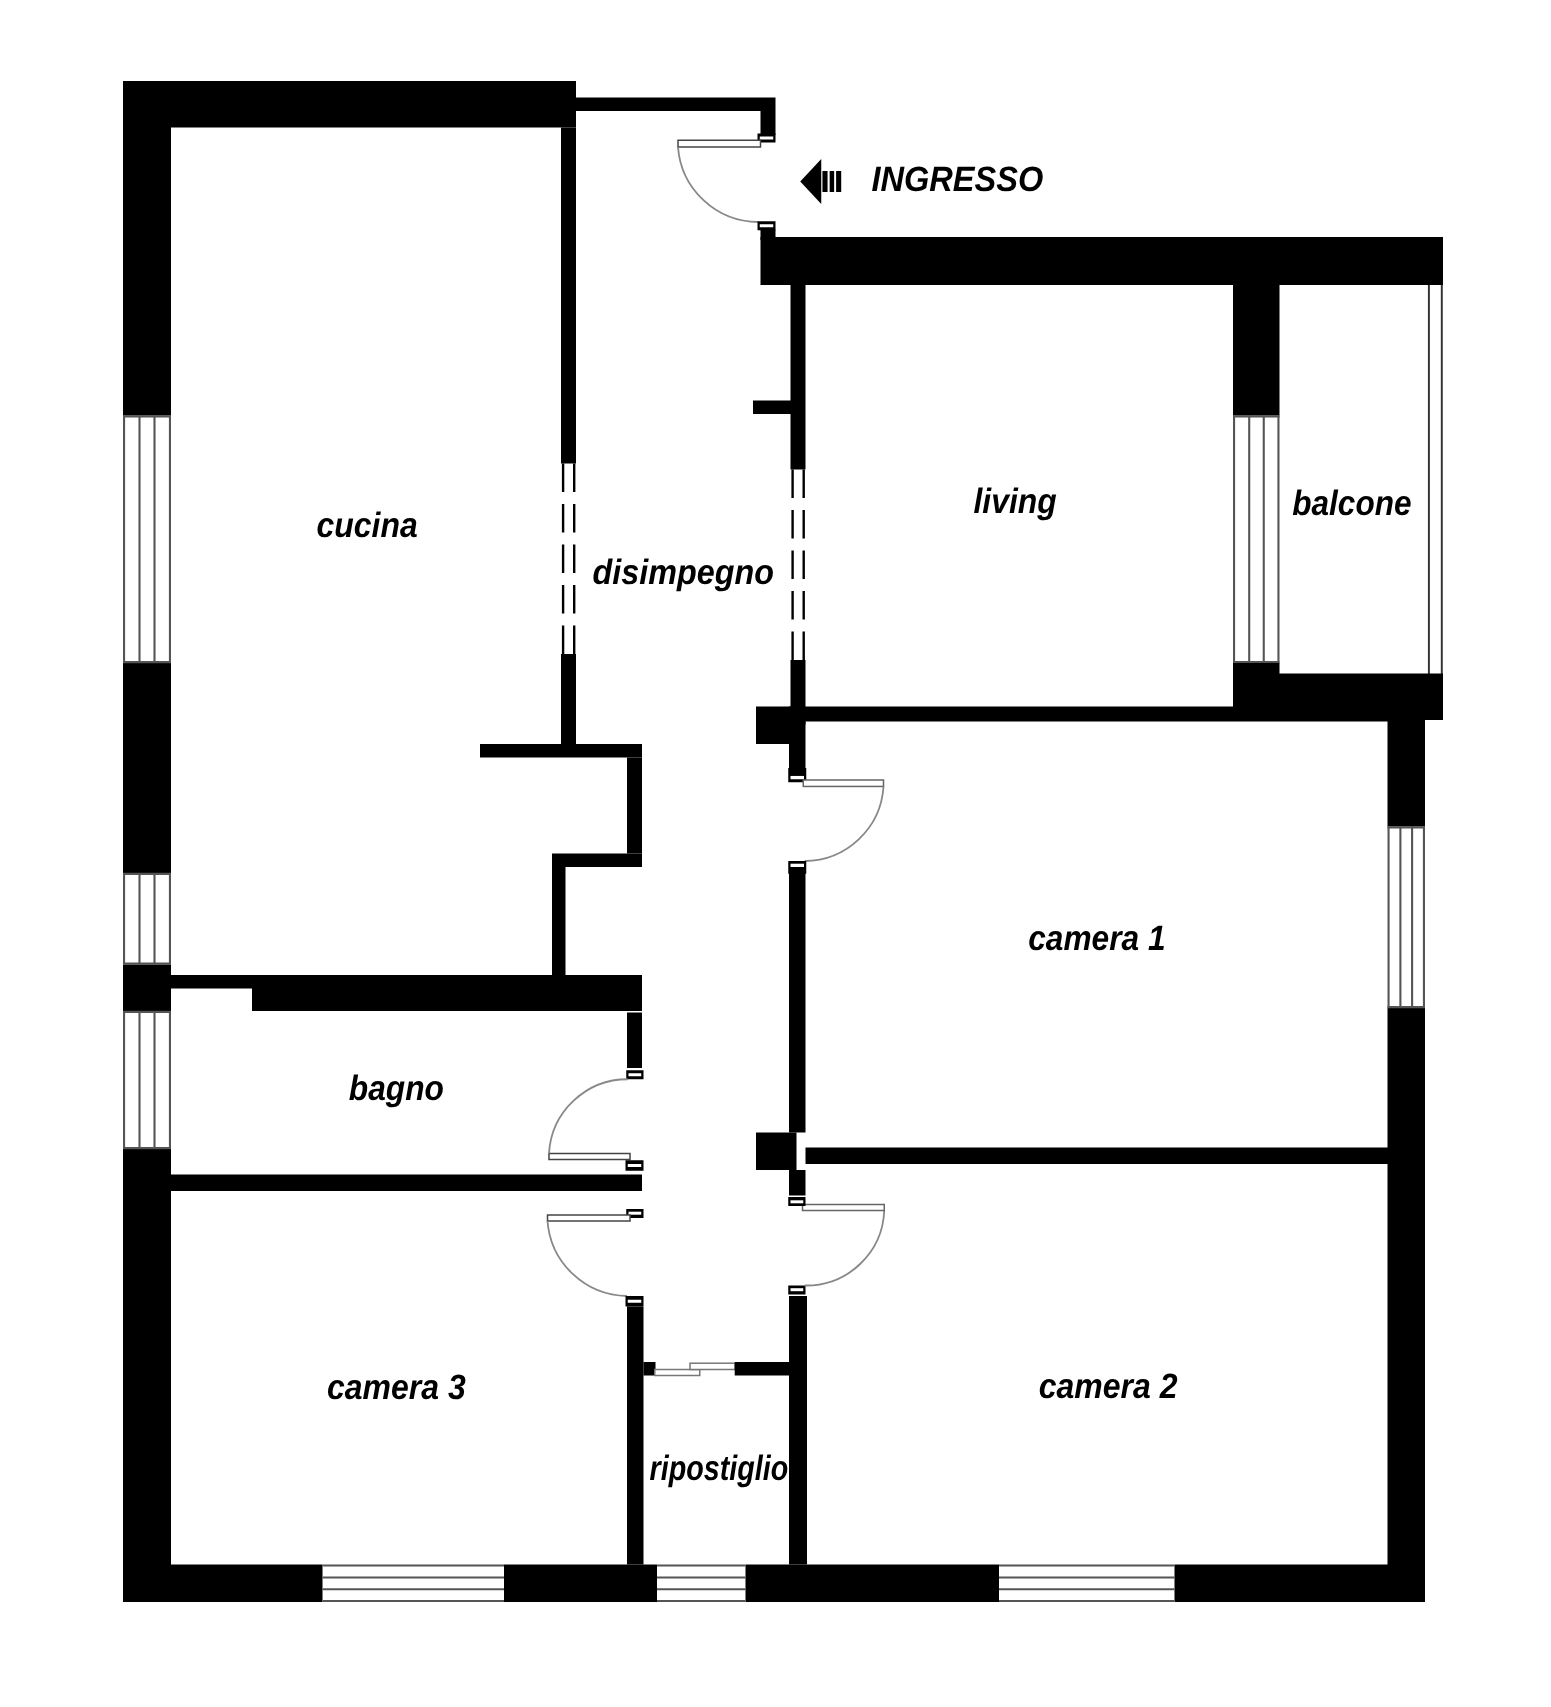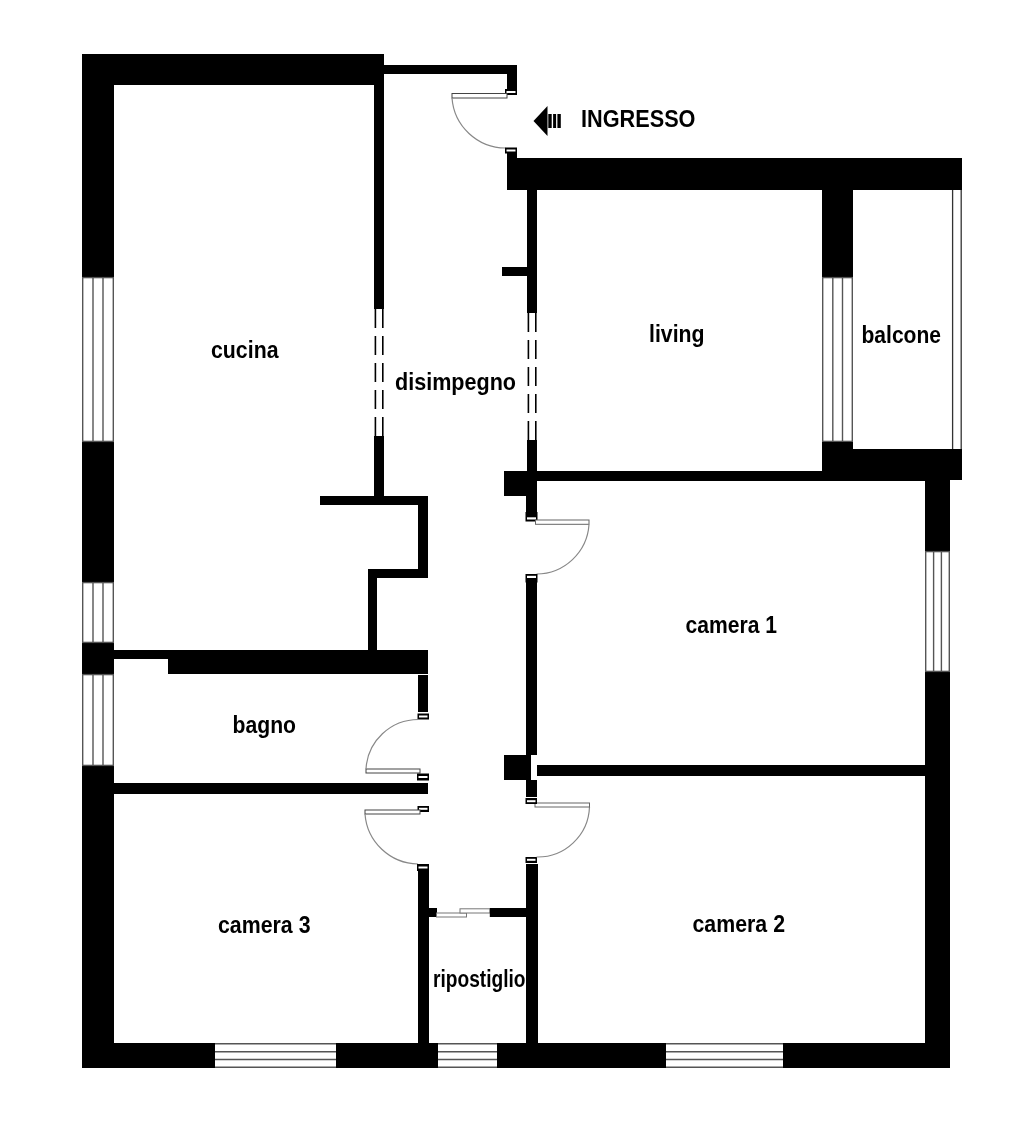--- a/index.html
+++ b/index.html
@@ -1,16 +1,16 @@
 <!DOCTYPE html>
 <html><head>
 <meta charset="utf-8">
 <style>
   html,body{margin:0;padding:0;background:#ffffff;}
-  .plan{width:1034px;height:1138px;position:relative;}
+  .plan{width:1034px;height:1138px;position:relative;font-style:italic;}
   text{font-family:"Liberation Sans",sans-serif;font-weight:bold;fill:#000000;}
 </style>
 </head>
 <body>
 <div class="plan">
 <svg width="1034" height="1138" viewBox="0 0 1034 1138">
 
 <rect x="0" y="0" width="1034" height="1138" fill="#ffffff"></rect>
 
 <rect x="82" y="54" width="302" height="31" fill="#000"></rect>

